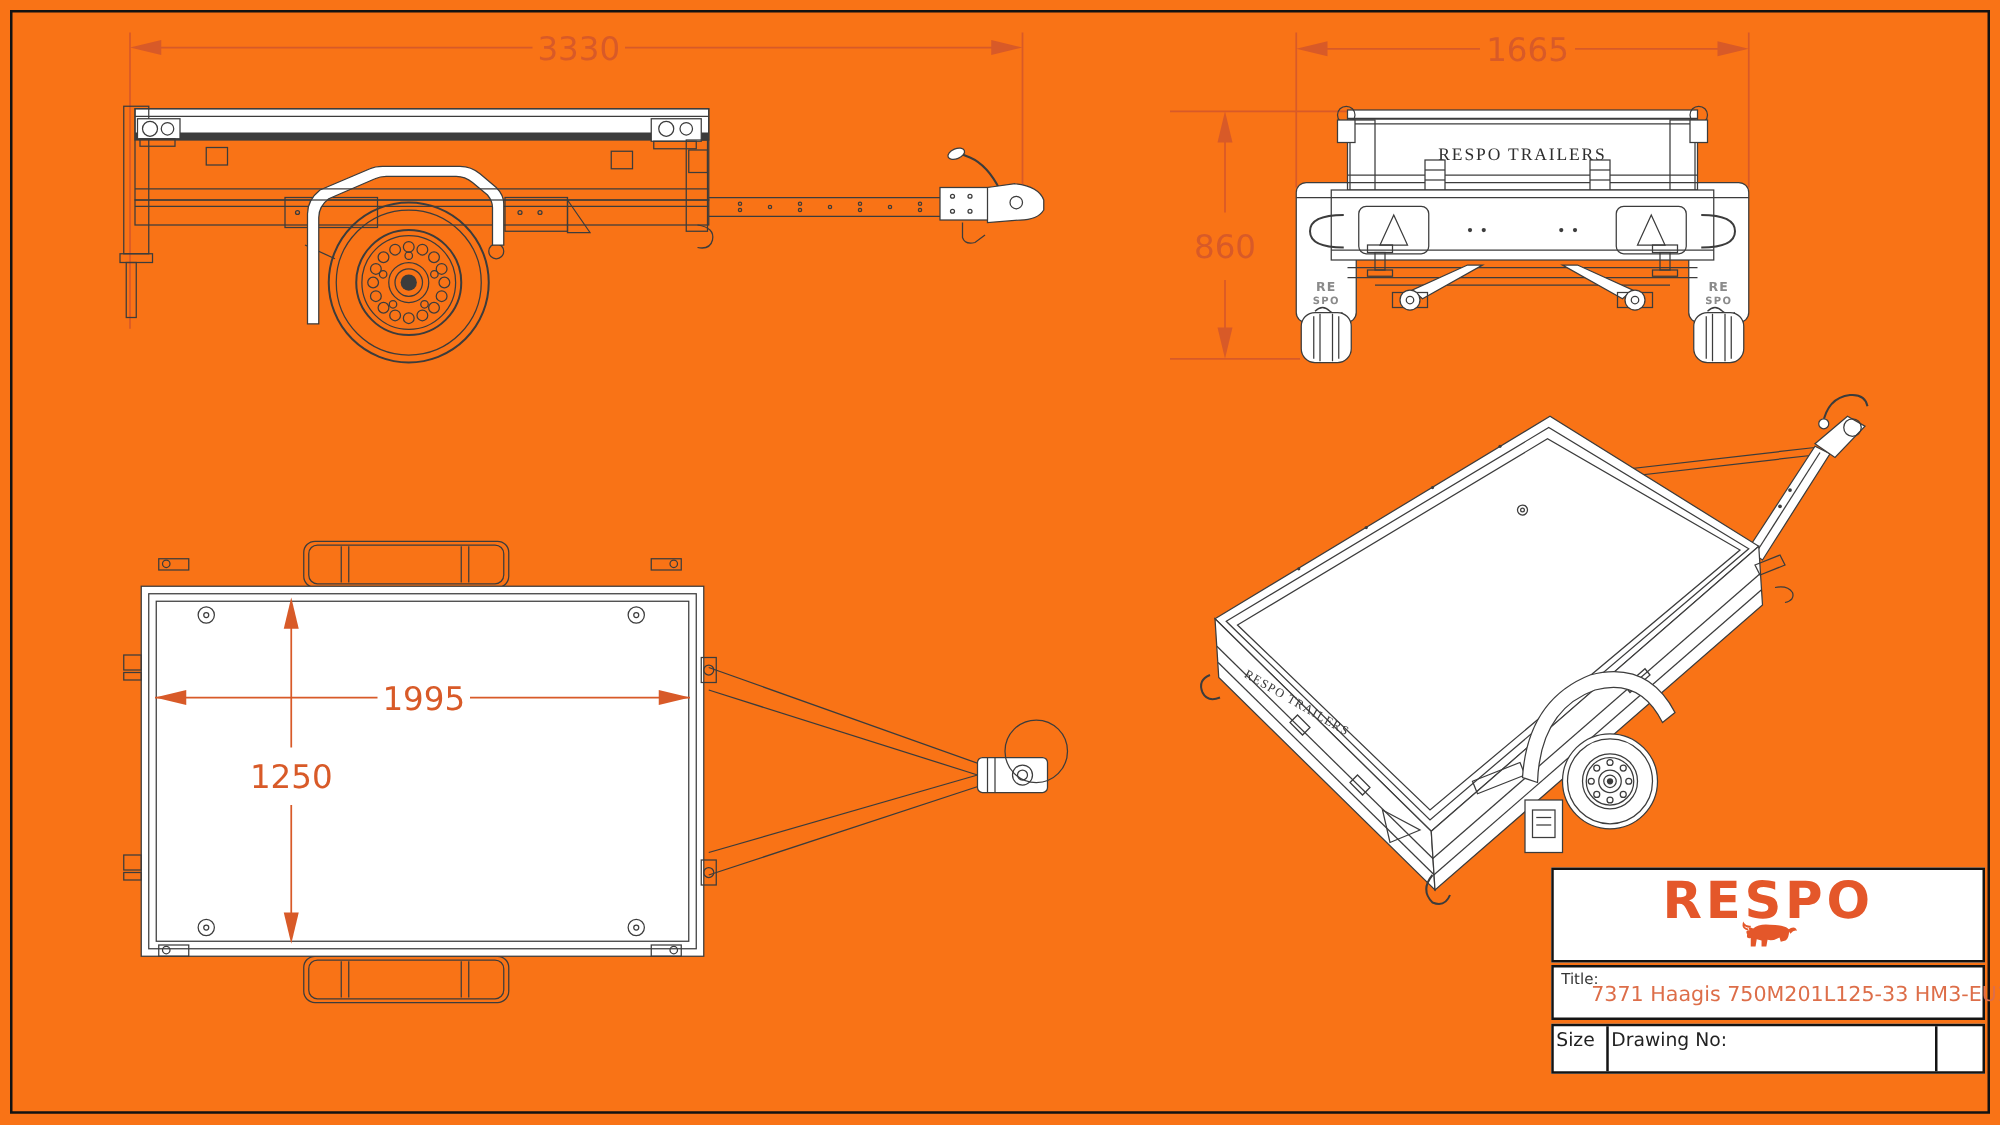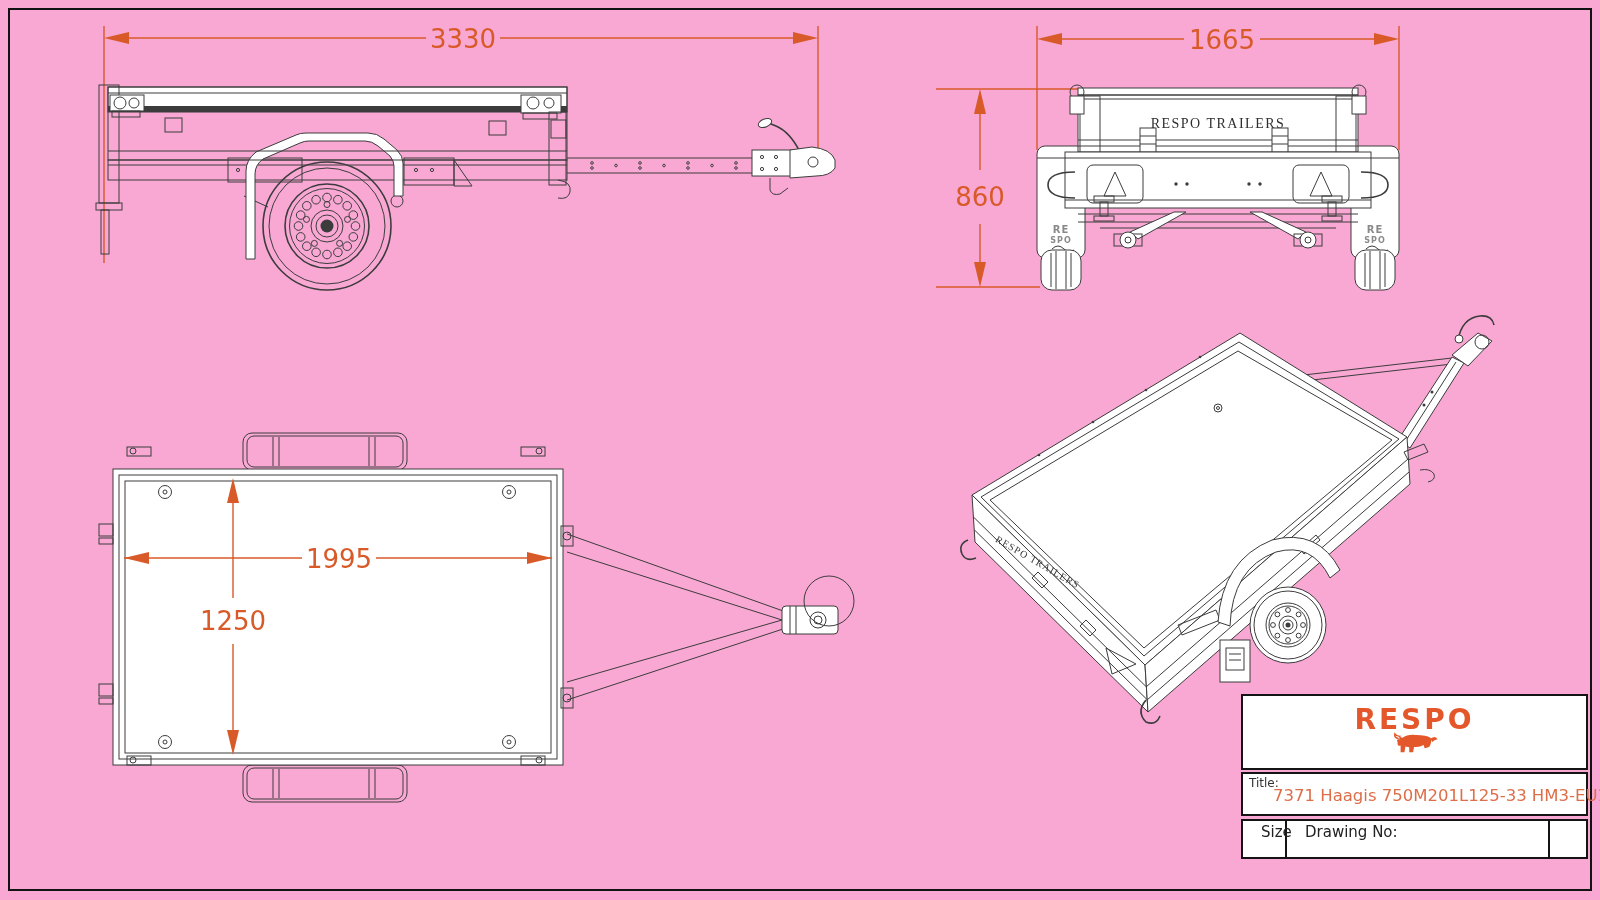--- a/index.html
+++ b/index.html
@@ -1,42 +1,42 @@
 <!DOCTYPE html>
 <html><head>
 <meta charset="utf-8">
 <style>
   html,body{margin:0;padding:0;background:#ffffff;}
-  #stage{position:relative;width:1600px;height:900px;background:#f9a8d4;overflow:hidden;
+  #stage{position:relative;width:1600px;height:900px;background:#f97316;overflow:hidden;
          font-family:"DejaVu Sans", sans-serif;}
   .page-frame{position:absolute;left:8px;top:8px;right:8px;bottom:9px;border:2.5px solid #121212;}
   svg{position:absolute;overflow:visible;}
   svg .ln{stroke:#3c3c3c;stroke-width:1;fill:none;}
   svg .ln2{stroke:#3c3c3c;stroke-width:1.6;fill:none;}
   svg .wf{stroke:#3c3c3c;stroke-width:1;fill:#ffffff;}
   svg .dk{fill:#3c3c3c;stroke:none;}
   svg .dim{stroke:#d85a28;stroke-width:1.4;fill:none;}
   svg .dimfill{fill:#d85a28;stroke:none;}
   svg text.dimtxt{fill:#d85a28;font-family:"DejaVu Sans",sans-serif;font-size:26px;text-anchor:middle;}
   svg text.boardtxt{fill:#2e2e2e;font-family:"Liberation Serif",serif;font-size:14px;letter-spacing:1.5px;text-anchor:middle;}
   svg text.isoboard{fill:#3a3a3a;font-family:"Liberation Serif",serif;font-size:10px;letter-spacing:1px;text-anchor:middle;}
   svg text.mg{fill:#8a8a8a;font-family:"DejaVu Sans",sans-serif;font-weight:bold;text-anchor:middle;letter-spacing:1px;}
 
   
   .tblock{position:absolute;left:1241px;top:694px;width:347px;height:196px;}
   .tb-row{background:#fff;border:2px solid #141414;box-sizing:border-box;position:relative;}
   .tb-logo{height:76px;display:flex;flex-direction:column;align-items:center;justify-content:center;}
-  .tb-logo .respo{color:#e4572a;font-weight:bold;font-size:28px;letter-spacing:3px;line-height:0.85;}
+  .tb-logo .respo{color:#e4572a;font-weight:bold;font-size:41px;letter-spacing:3px;line-height:0.85;}
   .tb-title{height:44px;margin-top:2px;}
   .tb-title .lbl{position:absolute;top:2px;left:6px;font-size:12px;color:#333;}
   .tb-title .val{position:absolute;left:30px;right:4px;top:12px;text-align:center;
                  font-size:16.5px;color:#dd6e49;white-space:nowrap;}
   .tb-size{height:40px;margin-top:3px;display:flex;}
   .tb-scale{height:27px;margin-top:3px;display:flex;}
-  .cell{box-sizing:border-box;padding:2px 18px;font-size:15px;color:#222;}
+  .cell{box-sizing:border-box;padding:2px 2px;font-size:15px;color:#222;}
   .cell.bR{border-right:2px solid #141414;}
   .tb-scale .cell{font-size:14px;padding-top:3px;}
 </style>
 </head>
 <body>
 
 <div id="stage">
   <div class="page-frame"></div>
 
   <svg style="left:0;top:0;width:870px;height:320px" viewBox="0 0 870 320">

